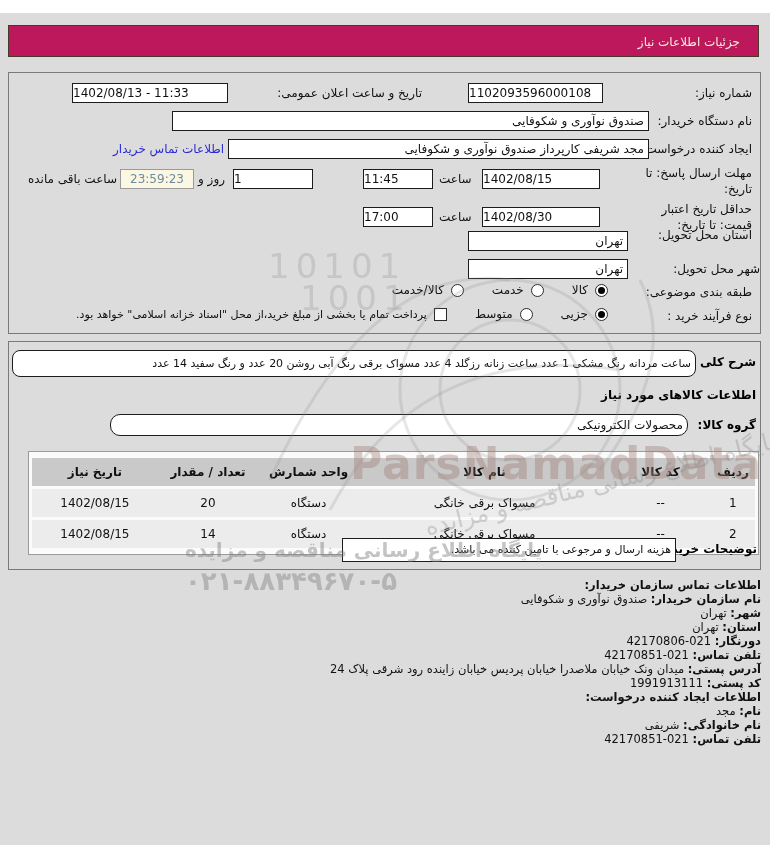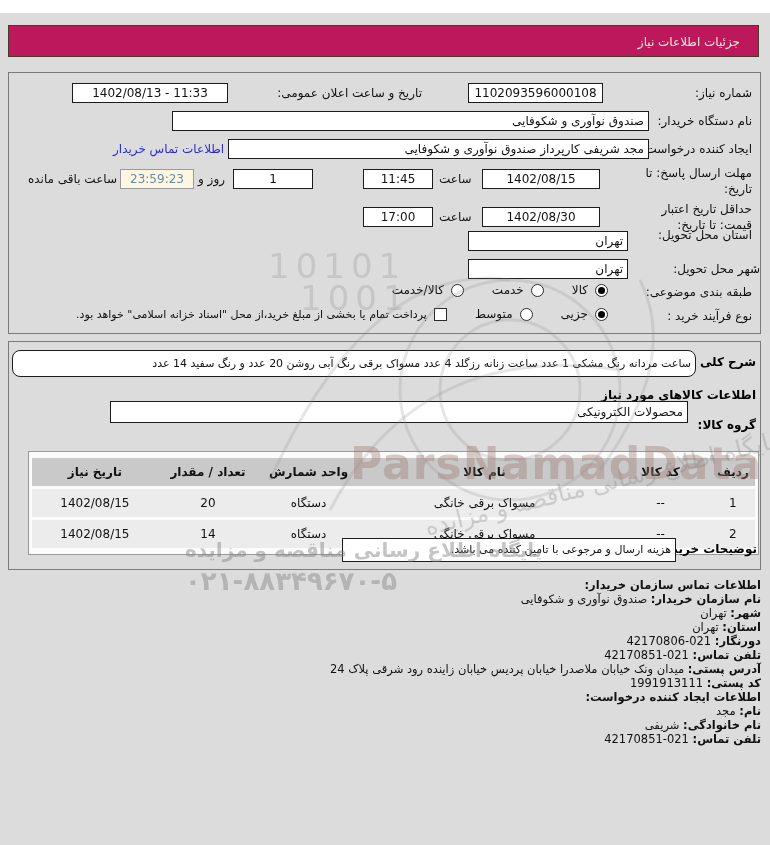--- a/index.html
+++ b/index.html
@@ -20,21 +20,21 @@
   .panel{border:1px solid #7a7a7a;box-sizing:border-box;background:transparent;}
   .main-box{left:8px;top:72px;width:753px;height:262px;}
   .sec-box{left:8px;top:341px;width:753px;height:229px;}
   .lbl{position:absolute;font-size:12px;white-space:nowrap;color:#111;}
   .lbl2{position:absolute;font-size:12px;text-align:right;line-height:16px;color:#111;}
   .blbl{position:absolute;font-size:12px;font-weight:bold;white-space:nowrap;color:#000;}
   .inputbox{
     position:absolute;background:#fff;border:1px solid #1c1c1c;height:20px;
     line-height:18px;font-size:12px;box-sizing:border-box;overflow:hidden;white-space:nowrap;
   }
-  .center{text-align:center;}
+  .center{}
   .rightpad{padding-right:4px;text-align:right;}
   .ltr{direction:ltr;unicode-bidi:isolate;}
   .link{position:absolute;color:#2b2bd4;font-size:12px;white-space:nowrap;cursor:pointer;}
   .countdown{
     position:absolute;background:#fbf7e3;border:1px solid #9a9a9a;height:20px;
     line-height:18px;font-size:12px;color:#6d8ba1;text-align:center;box-sizing:border-box;
   }
   .optrow{position:absolute;display:flex;flex-direction:row;align-items:center;gap:7px;direction:rtl;}
   .radio{width:13px;height:13px;border-radius:50%;border:1px solid #2a2a2a;background:#fff;box-sizing:border-box;position:relative;flex:0 0 auto;}
   .radio.sel::after{content:"";position:absolute;left:2px;top:2px;width:7px;height:7px;border-radius:50%;background:#000;}
@@ -146,21 +146,21 @@
     </div>
   </div>
 
   <div class="abs panel sec-box">
     <div class="blbl" style="right:4px;top:13px;">شرح کلی نیاز:</div>
     <div class="inputbox rightpad smalltext" style="left:3px;top:8px;width:684px;height:27px;line-height:25px;border-radius:8px;">ساعت مردانه رنگ مشکی 1 عدد ساعت زنانه رزگلد 4 عدد مسواک برقی رنگ آبی روشن 20 عدد و رنگ سفید 14 عدد</div>
 
     <div class="blbl" style="right:4px;top:46px;">اطلاعات کالاهای مورد نیاز</div>
 
     <div class="blbl" style="right:4px;top:76px;">گروه کالا:</div>
-    <div class="inputbox rightpad" style="left:101px;top:59px;width:578px;height:22px;line-height:20px;">محصولات الکترونیکی</div>
+    <div class="inputbox rightpad" style="left:101px;top:72px;width:578px;height:22px;line-height:20px;border-radius:10px;">محصولات الکترونیکی</div>
 
     <div class="table-wrap">
       <table>
         <colgroup>
           <col style="width:44px">
             <col style="width:100px">
             <col style="width:250px">
           <col style="width:100px">
             <col style="width:100px">
             <col style="width:125px">

